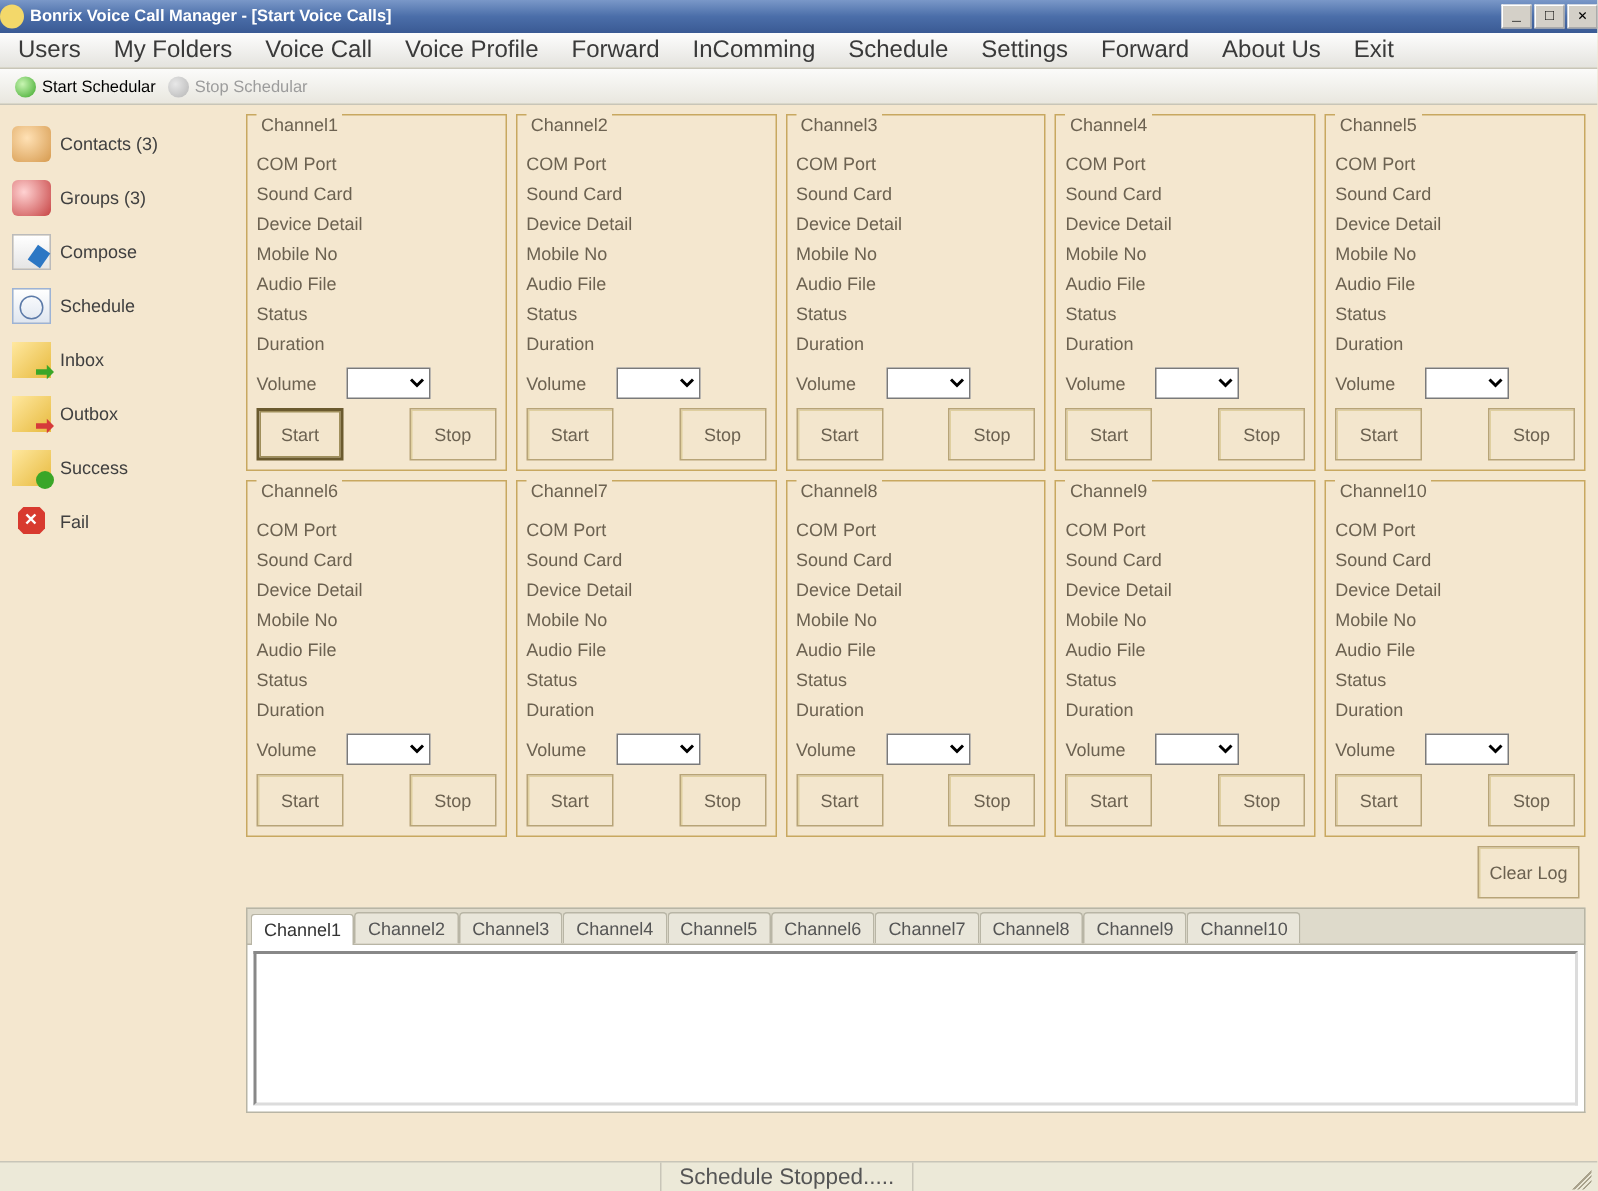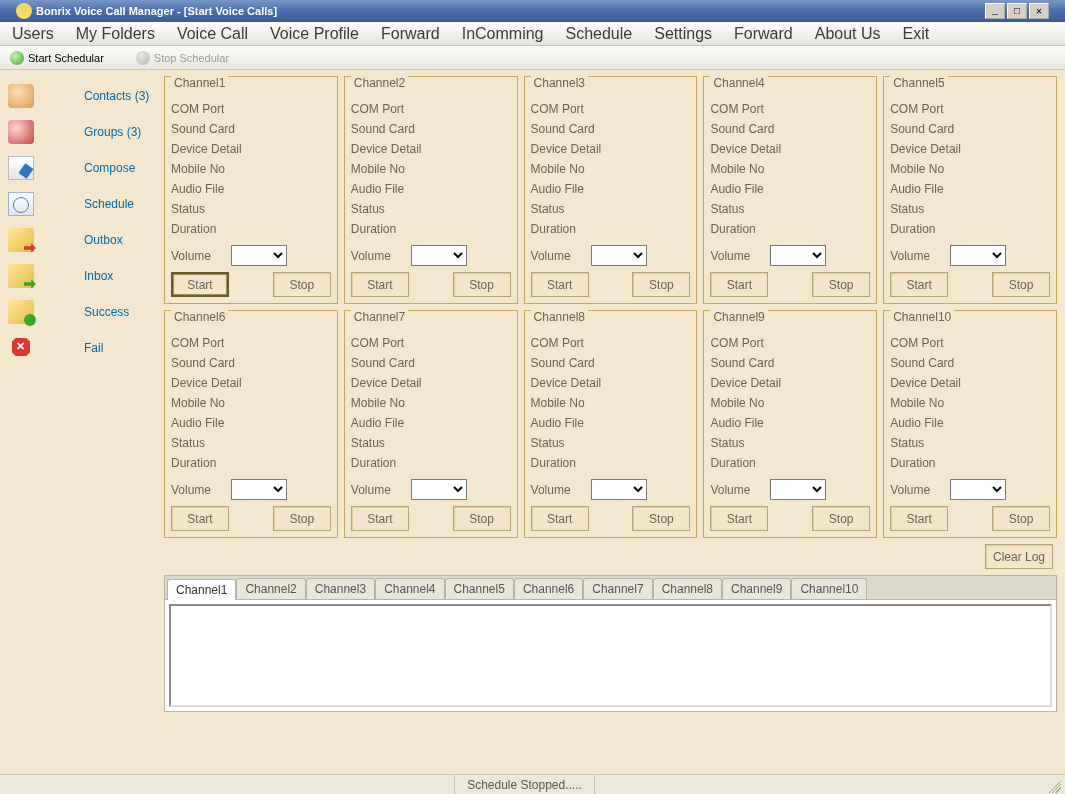--- a/index.html
+++ b/index.html
@@ -12,21 +12,21 @@
     color: #000;
     overflow: hidden;
   }
   
   .titlebar {
     height: 22px;
     background: linear-gradient(to bottom, #7a98c8 0%, #4b6ea9 50%, #3a5a94 100%);
     color: #fff;
     display: flex;
     align-items: center;
-    padding: 0 16px;
+    padding: 0 0;
     font-weight: bold;
     font-size: 11px;
   }
   .titlebar .app-icon {
     width: 16px; height: 16px;
     margin-right: 4px;
     background: #f3d86a;
     border-radius: 50%;
     display:inline-block;
   }
@@ -54,21 +54,21 @@
     color: #3a3a3a;
     font-size: 16px;
   }
   .menuitem { padding: 2px 4px; cursor: default; }
   
   .toolbar {
     height: 24px;
     background: linear-gradient(to bottom, #fbfbfa, #e9e7df);
     border-bottom: 1px solid #c8c5b8;
     display: flex; align-items: center;
-    padding: 0 6px; gap: 24px;
+    padding: 0 6px; gap: 0;
     font-size: 11px;
   }
   .toolbar .tb-btn { display:flex; align-items:center; padding:2px 4px; }
   .toolbar .tb-btn.disabled { color:#9c9c9c; }
   .tb-icon {
     width:14px; height:14px; margin-right:4px;
     display:inline-block;
   }
   .tb-icon.green { background: radial-gradient(circle at 5px 5px, #c8f5b2, #3aa628); border-radius:50%; }
   .tb-icon.grey  { background: radial-gradient(circle at 5px 5px, #e8e8e8, #b5b5b5); border-radius:50%; }
@@ -80,23 +80,22 @@
   }
   .sidebar {
     width: 160px;
     background: #f4e7cf;
     padding: 6px 4px;
   }
   .side-item {
     display: flex; align-items: center;
     padding: 4px 4px;
     margin: 4px 0;
-    color: #0369a1;
+    color: #404040;
     font-size: 12px;
-    gap: 44px;
   }
   .side-icon {
     width: 26px; height: 24px;
     margin-right: 6px;
     display:inline-block;
     position:relative;
   }
   
   .ico-contacts { background: radial-gradient(circle at 10px 8px, #ffe1b5, #d69a4e); border-radius: 4px;}
   .ico-groups   { background: radial-gradient(circle at 8px 8px, #ffd2d2, #c74444); border-radius:4px;}
@@ -145,21 +144,21 @@
   .vol-row .lbl { width: 60px; }
   .vol-select {
     width: 56px; height: 21px;
     font-size:12px;
     border:1px solid #7a7a7a;
     background:#fff;
     padding-left:40px;
   }
   .btn-row { display:flex; justify-content:space-between; gap:6px;}
   .btn {
-    width: 58px; height: 25px;
+    width: 58px; height: 35px;
     background: #f3e6cd;
     border: 1px solid #b7a478;
     font-size: 12px;
     color:#6c6251;
     display:flex;align-items:center;justify-content:center;
     box-shadow: 1px 1px 0 #dfcf9f inset;
   }
   .btn.active {
     border: 2px solid #6a5a2e;
     font-weight:normal;
@@ -217,21 +216,21 @@
     font-size:11px;
     overflow-y:scroll;
   }
 
   
   .statusbar {
     height:20px;
     background:#ece9d8;
     border-top:1px solid #c8c5b8;
     display:flex; align-items:center;
-    font-size:12px;
+    font-size:15px;
     color:#555;
     padding:0 4px;
   }
   .statusbar .status-cell {
     border-left:1px solid #c8c5b8;
     border-right:1px solid #c8c5b8;
     padding:0 12px;
     height:100%;
     display:flex;align-items:center;
     margin-left:auto; margin-right:auto;
@@ -295,26 +294,26 @@
       </div>
       <div class="side-item">
         <span class="side-icon ico-compose"></span>
         <span>Compose</span>
       </div>
       <div class="side-item">
         <span class="side-icon ico-schedule"></span>
         <span>Schedule</span>
       </div>
       <div class="side-item">
+        <span class="side-icon ico-inbox"></span>
+        <span>Inbox</span>
+      </div>
+      <div class="side-item">
         <span class="side-icon ico-outbox"></span>
         <span>Outbox</span>
-      </div>
-      <div class="side-item">
-        <span class="side-icon ico-inbox"></span>
-        <span>Inbox</span>
       </div>
       <div class="side-item">
         <span class="side-icon ico-success"></span>
         <span>Success</span>
       </div>
       <div class="side-item">
         <span class="side-icon ico-fail"></span>
         <span>Fail</span>
       </div>
     </div>

